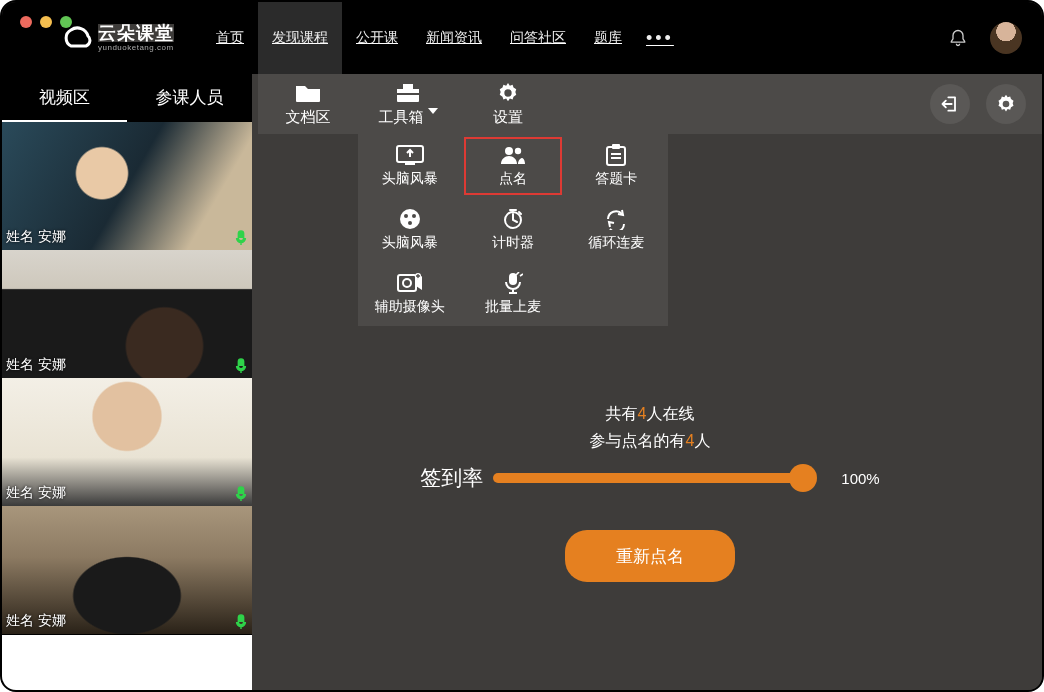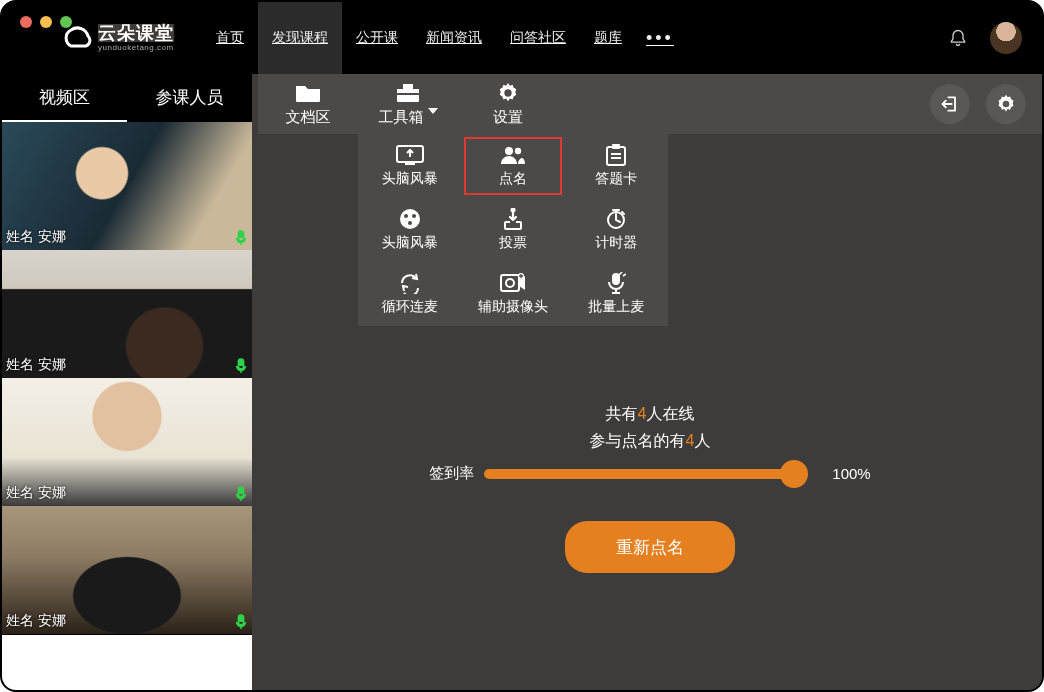--- a/index.html
+++ b/index.html
@@ -156,21 +156,21 @@
     position: absolute; left: 0; right: 0; top: 330px;
     display: flex; flex-direction: column; align-items: center;
     color: #fff;
   }
   .stat-line { font-size: 16px; margin-bottom: 6px; }
   .stat-line .num { color: #e58020; }
   .progress-row {
     display: flex; align-items: center; gap: 10px;
     margin-top: 6px;
   }
-  .progress-label { font-size: 15px; }
+  .progress-label { font-size: 21px; }
   .progress-track {
     width: 310px; height: 10px; border-radius: 5px;
     background: #e58020;
     position: relative;
   }
   .progress-knob {
     position: absolute; right: -14px; top: -9px;
     width: 28px; height: 28px; border-radius: 50%;
     background: #e58020;
   }
@@ -365,31 +365,20 @@
                 <circle cx="11" cy="11" r="10" fill="#fff"></circle>
                 <circle cx="7" cy="8" r="2" fill="#4c4a48"></circle>
                 <circle cx="15" cy="8" r="2" fill="#4c4a48"></circle>
                 <circle cx="11" cy="15" r="2" fill="#4c4a48"></circle>
               </svg>
             </span>
           <span>头脑风暴</span>
         </div>
         <div class="dd-item">
           <span class="di-icon">
-              <svg width="20" height="22" viewBox="0 0 20 22">
-                <path d="M10 2v10m0 0-3-3m3 3 3-3" stroke="#fff" stroke-width="2.2" fill="none" stroke-linecap="round"></path>
-                <circle cx="10" cy="2" r="2.5" fill="#fff"></circle>
-                <rect x="2" y="14" width="16" height="7" rx="1" fill="none" stroke="#fff" stroke-width="2"></rect>
-                <rect x="7" y="13" width="6" height="2" fill="#4c4a48"></rect>
-              </svg>
-            </span>
-          <span>投票</span>
-        </div>
-        <div class="dd-item">
-          <span class="di-icon">
               <svg width="22" height="22" viewBox="0 0 22 22">
                 <circle cx="11" cy="12" r="8" fill="none" stroke="#fff" stroke-width="2"></circle>
                 <path d="M11 6v6l4 2M8 2h6m3 2 2 2" stroke="#fff" stroke-width="2" fill="none" stroke-linecap="round"></path>
               </svg>
             </span>
           <span>计时器</span>
         </div>
         <div class="dd-item">
           <span class="di-icon">
               <svg width="24" height="22" viewBox="0 0 24 22">

